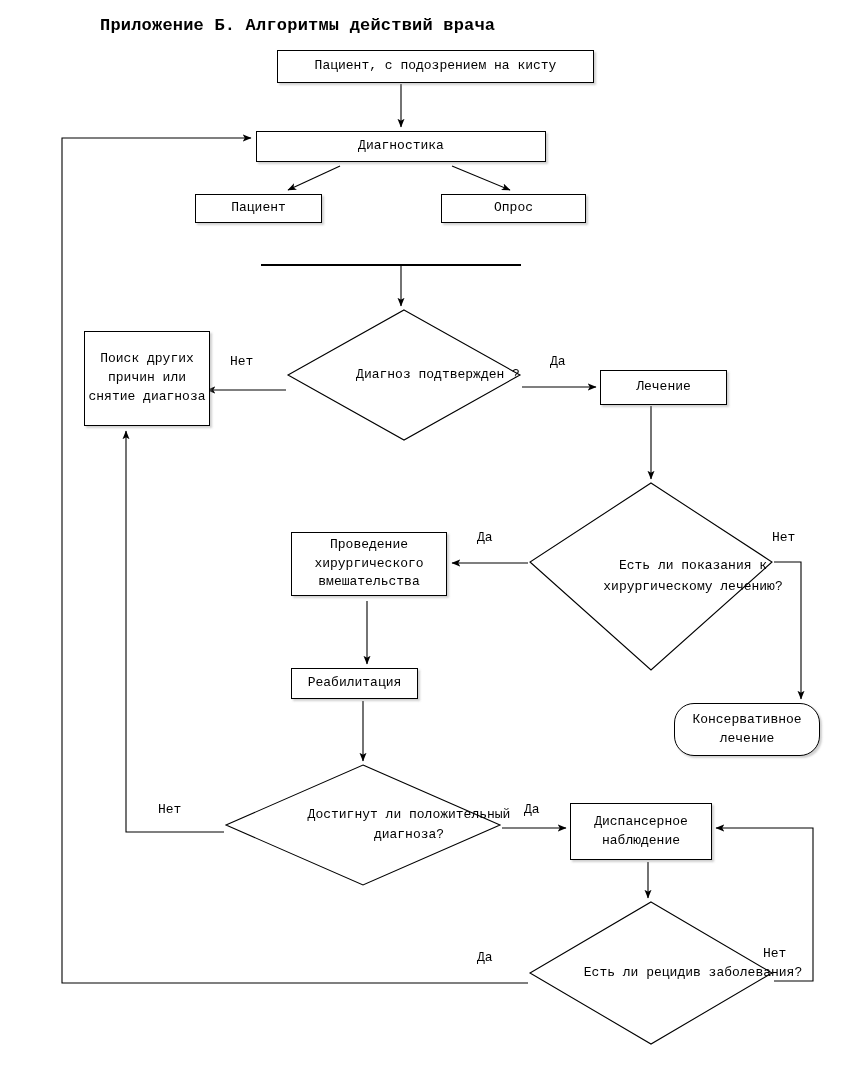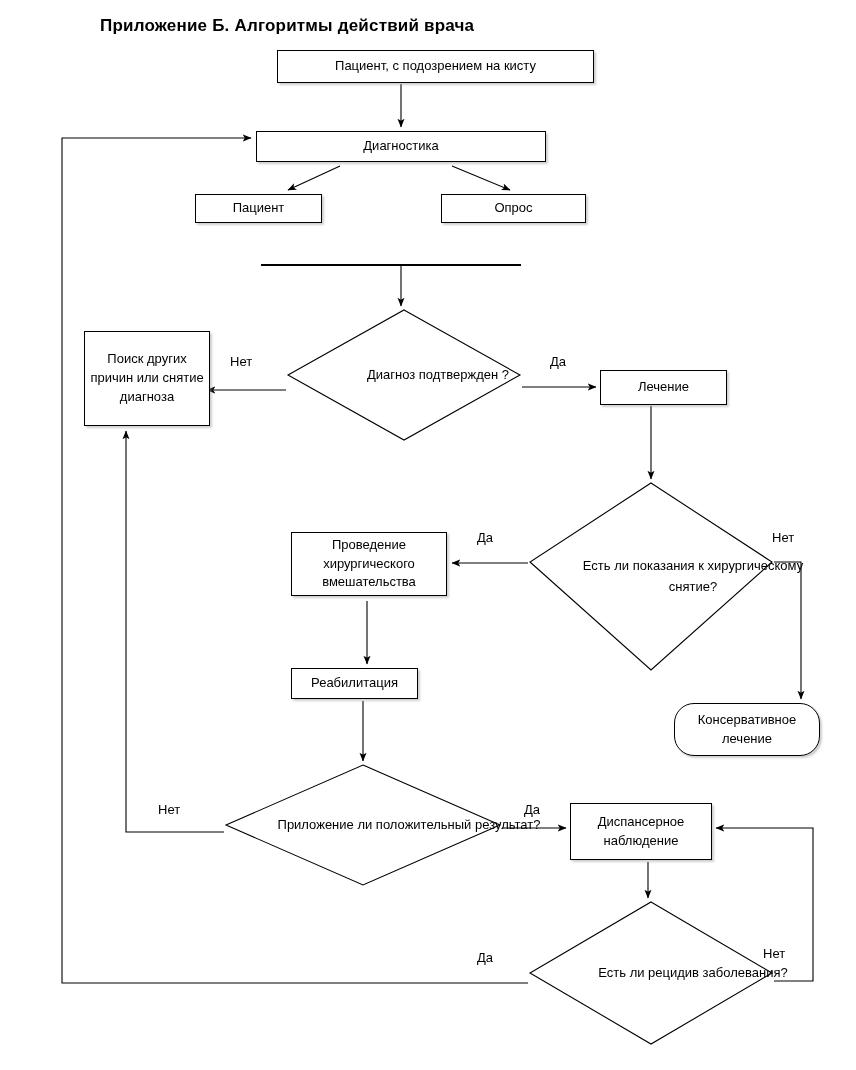--- a/index.html
+++ b/index.html
@@ -6,21 +6,21 @@
     margin: 0;
     padding: 0;
     background: #ffffff;
   }
   #page {
     position: relative;
     width: 856px;
     height: 1070px;
     background: #ffffff;
     overflow: hidden;
-    font-family: Liberation Sans, sans-serif;
+    font-family: Liberation Mono, monospace;
     color: #000000;
   }
   #title {
     position: absolute;
     left: 100px;
     top: 16px;
     font-size: 17px;
     font-weight: bold;
     letter-spacing: 0.2px;
     white-space: nowrap;
@@ -160,42 +160,42 @@
 
   <div class="node box" style="left:600px; top:370px; width:127px; height:35px;">
     <span>Лечение</span>
   </div>
 
   <div class="diamond-wrap" style="left:530px; top:483px; width:242px; height:187px;">
     <svg width="242" height="187" viewBox="0 0 242 187" xmlns="http://www.w3.org/2000/svg">
       <polygon points="121,0 242,79 121,187 0,79" fill="#ffffff" stroke="#000000" stroke-width="1.1"></polygon>
     </svg>
     <div class="diamond-label" style="padding:0 42px;">
-      <span>Есть ли показания к хирургическому снятие?</span>
+      <span>Есть ли показания к хирургическому лечению?</span>
     </div>
   </div>
 
   <div class="node box" style="left:291px; top:532px; width:156px; height:64px;">
     <span>Проведение хирургического вмешательства</span>
   </div>
 
   <div class="node box" style="left:674px; top:703px; width:146px; height:53px;border-radius:20px;">
     <span>Консервативное лечение</span>
   </div>
 
   <div class="node box" style="left:291px; top:668px; width:127px; height:31px;">
     <span>Реабилитация</span>
   </div>
 
   <div class="diamond-wrap" style="left:226px; top:765px; width:274px; height:120px;">
     <svg width="274" height="120" viewBox="0 0 274 120" xmlns="http://www.w3.org/2000/svg">
       <polygon points="137,0 274,60 137,120 0,60" fill="#ffffff" stroke="#000000" stroke-width="1.1"></polygon>
     </svg>
     <div class="diamond-label" style="padding:0 46px;">
-      <span>Приложение ли положительный результат?</span>
+      <span>Достигнут ли положительный диагноза?</span>
     </div>
   </div>
 
   <div class="node box" style="left:570px; top:803px; width:142px; height:57px;">
     <span>Диспансерное наблюдение</span>
   </div>
 
   <div class="diamond-wrap" style="left:530px; top:902px; width:242px; height:142px;">
     <svg width="242" height="142" viewBox="0 0 242 142" xmlns="http://www.w3.org/2000/svg">
       <polygon points="121,0 242,71 121,142 0,71" fill="#ffffff" stroke="#000000" stroke-width="1.1"></polygon>

